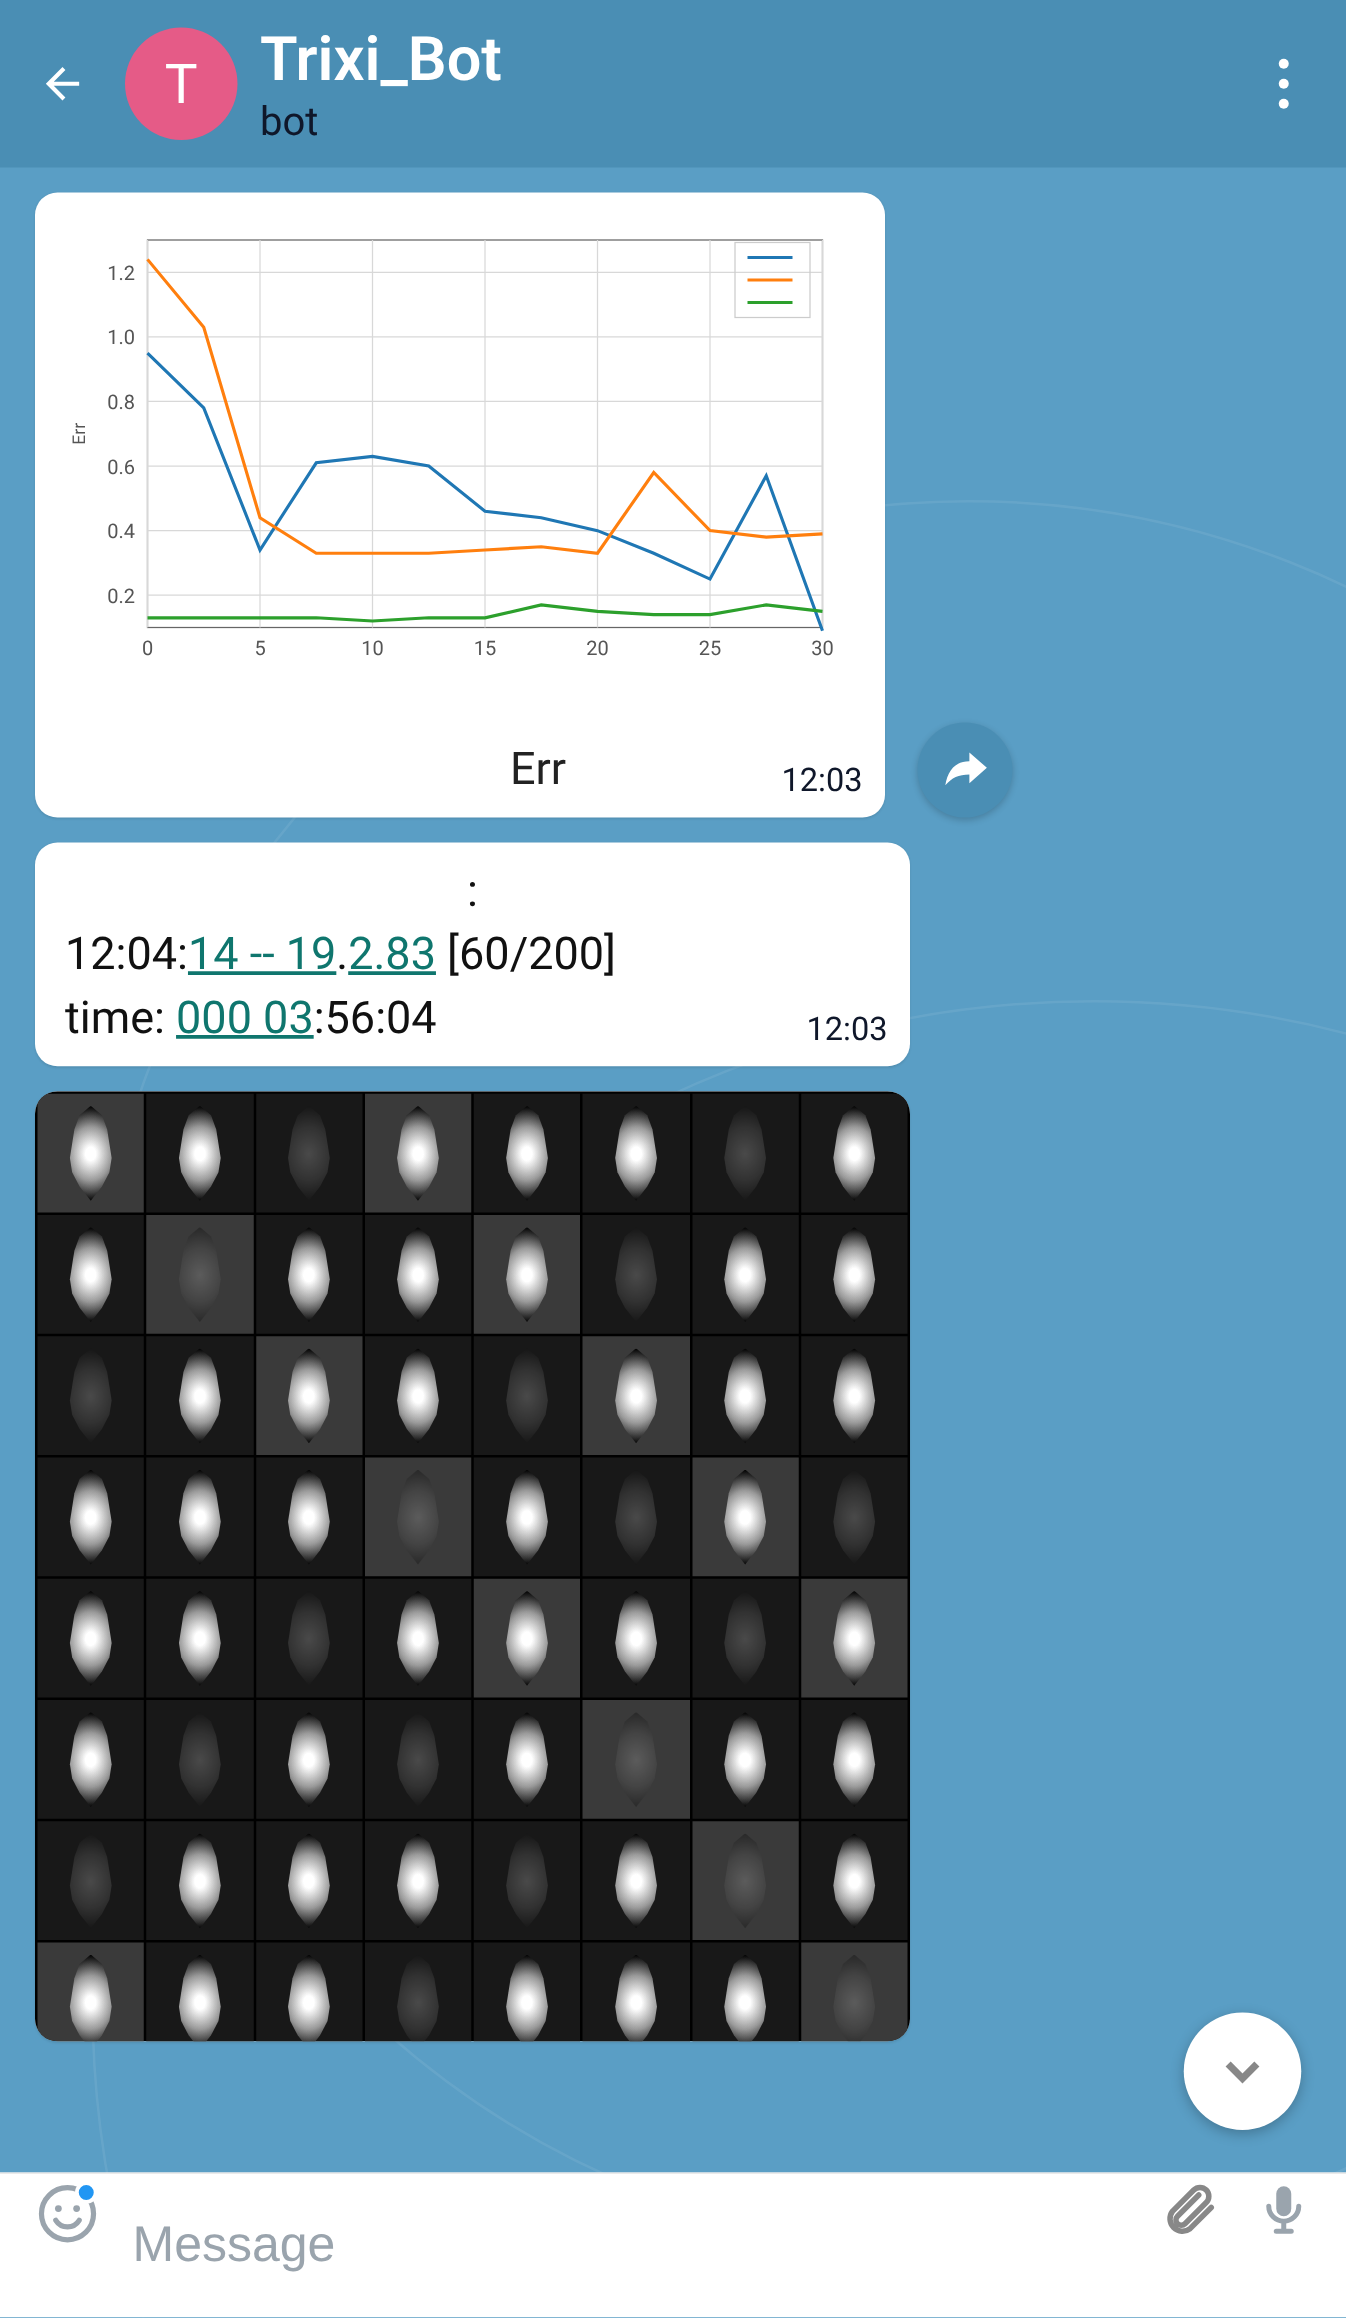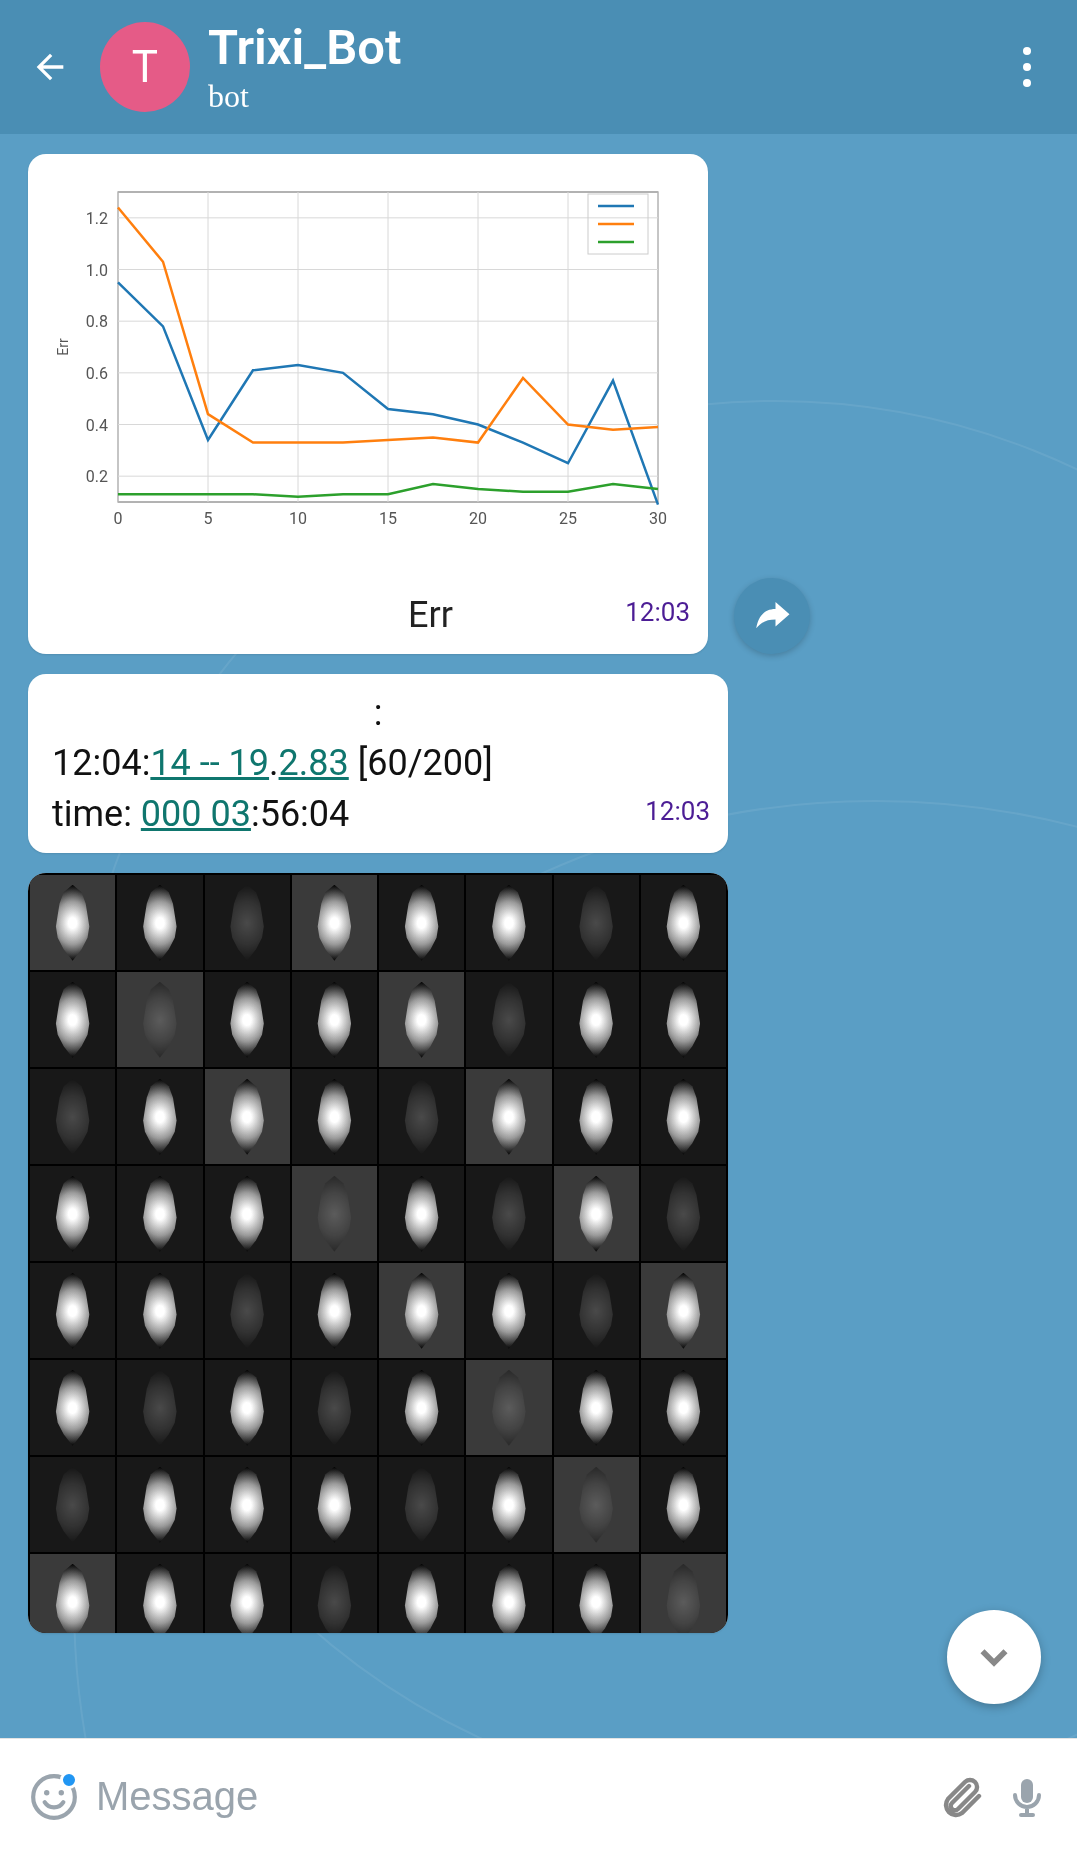--- a/index.html
+++ b/index.html
@@ -64,21 +64,21 @@
     background: #e55b87;
     display: flex;
     align-items: center;
     justify-content: center;
     font-size: 44px;
     color: #fff;
     margin: 0 18px 0 20px;
   }
   .header-titles { display: flex; flex-direction: column; justify-content: center; }
   .header-title { font-size: 49px; font-weight: 600; color: #fff; }
-  .header-subtitle { font-size: 32px; color: #ffffff; margin-top: 2px; font-family: Liberation Serif, serif; }
+  .header-subtitle { font-size: 32px; color: #0f172a; margin-top: 2px; }
   .kebab {
     margin-left: auto;
     width: 60px;
     height: 60px;
     display: flex;
     flex-direction: column;
     align-items: center;
     justify-content: center;
     gap: 8px;
     cursor: pointer;
@@ -117,23 +117,23 @@
     justify-content: center;
     margin-left: 26px;
     cursor: pointer;
     box-shadow: 0 2px 6px rgba(0,0,0,0.2);
   }
   .forward-btn svg { width: 42px; height: 42px; fill: #fff; }
 
   .msg-time {
     position: absolute;
     right: 18px;
-    bottom: 27px;
+    bottom: 14px;
     font-size: 26px;
-    color: #4c1d95;
+    color: #0f172a;
     margin-top: 28px;
   }
 
   .chart-caption {
     position: absolute;
     left: 380px;
     bottom: 18px;
     font-size: 36px;
     color: #222;
   }
@@ -198,23 +198,22 @@
   }
   .scroll-down svg { width: 46px; height: 46px; stroke: #888; stroke-width: 3; fill: none; }
 
   
   .input-bar {
     position: absolute;
     left: 0; right: 0; bottom: 0;
     height: 116px;
     background: #fff;
     display: flex;
-    align-items: center;
     padding: 0 22px;
-    gap: 10px;
+    gap: 20px;
     z-index: 30;
     border-top: 1px solid #e4e4e4;
   }
   .emoji-btn {
     width: 64px; height: 64px;
     display: flex; align-items: center; justify-content: center;
     cursor: pointer;
     position: relative;
   }
   .emoji-btn svg { width: 50px; height: 50px; }

